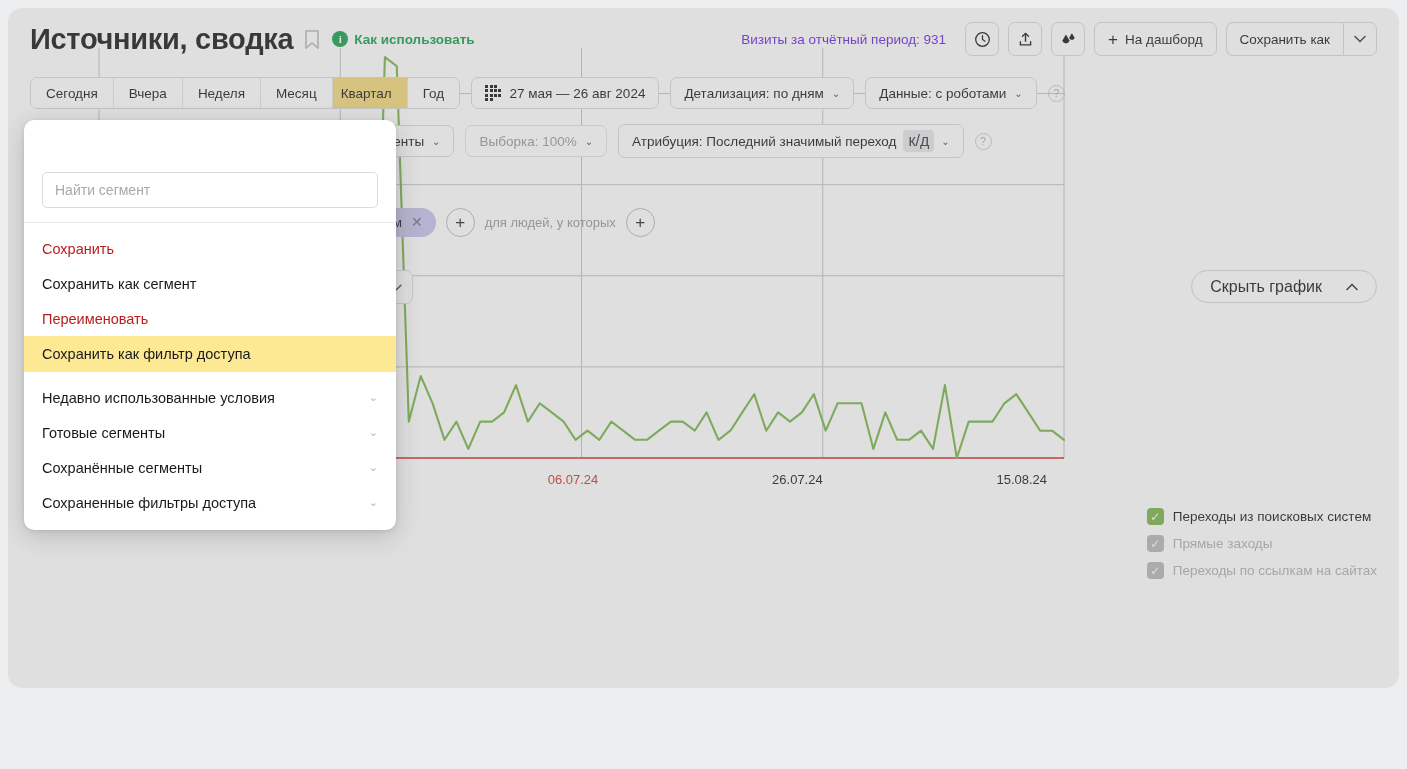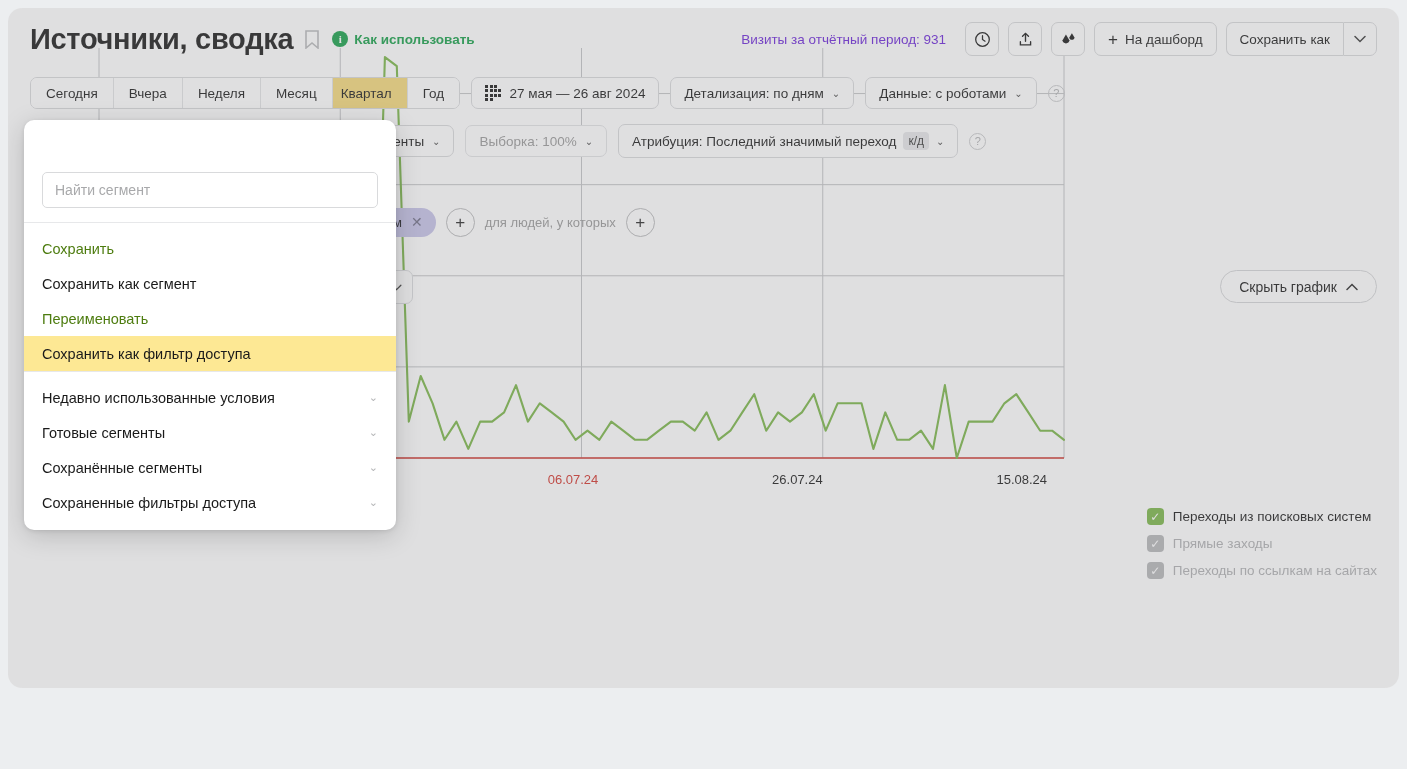--- a/index.html
+++ b/index.html
@@ -106,21 +106,21 @@
   .split-pill .p2 {
     border: 1px solid #d9dadc; border-radius: 0 7px 7px 0; background: #fff;
     width: 34px; display: flex; align-items: center; justify-content: center; cursor: pointer;
   }
   .attr-pill {
     display: inline-flex; align-items: center; gap: 7px; height: 34px; padding: 0 13px;
     border: 1px solid #d9dadc; border-radius: 7px; background: #fff;
     font-size: 13.5px; color: #1a1a1a; white-space: nowrap; cursor: pointer;
   }
   .kd-badge {
-    background: #e6e7e9; border-radius: 4px; font-size: 12px; padding: 2px 5px; color: #3a3a3a;
+    background: #e6e7e9; border-radius: 4px; font-size: 16px; padding: 2px 5px; color: #3a3a3a;
   }
 
   
   .chiprow {
     position: absolute; left: 22px; top: 198px; right: 22px; height: 32px;
     display: flex; align-items: center; gap: 10px; z-index: 10;
   }
   .chip {
     display: inline-flex; align-items: center; gap: 9px; height: 29px;
     background: #c5c2e8; border-radius: 15px; padding: 0 13px;
@@ -138,22 +138,22 @@
   .ghost-select {
     position: absolute; left: 330px; top: 262px; width: 75px; height: 34px;
     border: 1px solid #dcdddf; border-radius: 7px; background: #fff; z-index: 9;
     display: flex; align-items: center; justify-content: flex-end; padding-right: 10px;
   }
 
   
   .hide-chart {
     position: absolute; right: 22px; top: 262px; height: 33px;
     border: 1px solid #d5d6d8; border-radius: 17px; background: #fff;
-    display: inline-flex; align-items: center; gap: 9px; padding: 0 18px;
-    font-size: 14px; color: #1a1a1a; cursor: pointer; z-index: 10; white-space: nowrap;
+    display: inline-flex; align-items: center; gap: 24px; padding: 0 18px;
+    font-size: 16px; color: #1a1a1a; cursor: pointer; z-index: 10; white-space: nowrap;
   }
 
   
   .chart-wrap { position: absolute; left: 0; top: 300px; width: 100%; height: 453px; z-index: 5; }
   .legend {
     position: absolute; right: 22px; top: 200px; display: flex; flex-direction: column; gap: 10px;
   }
   .legend-item { display: flex; align-items: center; gap: 9px; font-size: 13.5px; cursor: pointer; }
   .legend-item .cb {
     width: 17px; height: 17px; border-radius: 4px; display: flex;
@@ -188,21 +188,21 @@
     width: 100%; height: 36px; border: 1px solid #d9dadc; border-radius: 5px;
     font-size: 14px; color: #1a1a1a; padding: 0 12px;
     font-family: "Liberation Sans", sans-serif; background: #fff;
   }
   .dd-search::placeholder { color: #a8a9ab; }
   .dd-sep { height: 1px; background: #e7e8ea; }
   .dd-item {
     height: 35px; display: flex; align-items: center; padding: 0 18px;
     font-size: 14.5px; color: #1a1a1a; cursor: pointer; white-space: nowrap;
   }
-  .dd-item.disabled { color: #4d7c0f; cursor: default; }
+  .dd-item.disabled { color: #b91c1c; cursor: default; }
   .dd-item.highlight { background: #fde894; }
   .dd-item.group { justify-content: space-between; }
   .dd-item .grp-chev { color: #b4b5b7; font-size: 11px; }
   .dd-pad-top { padding-top: 8px; }
   .dd-pad-bot { padding-bottom: 10px; }
 </style>
 </head>
 <body>
 
 <div id="app">

